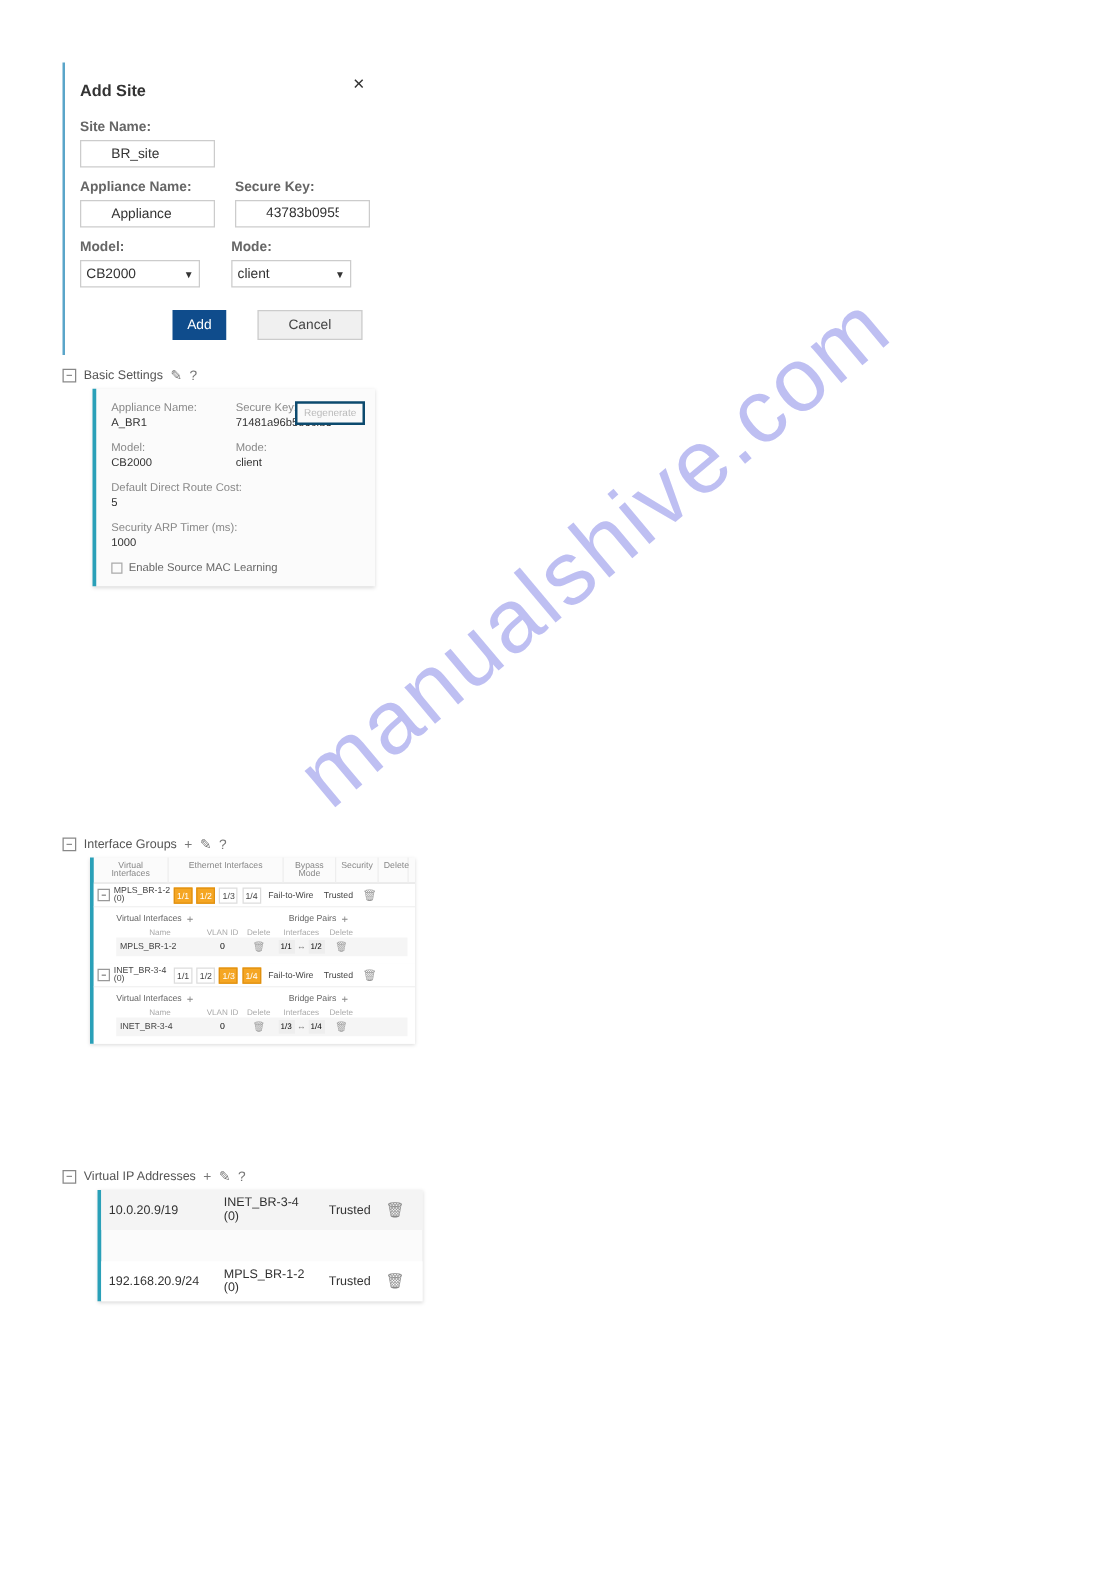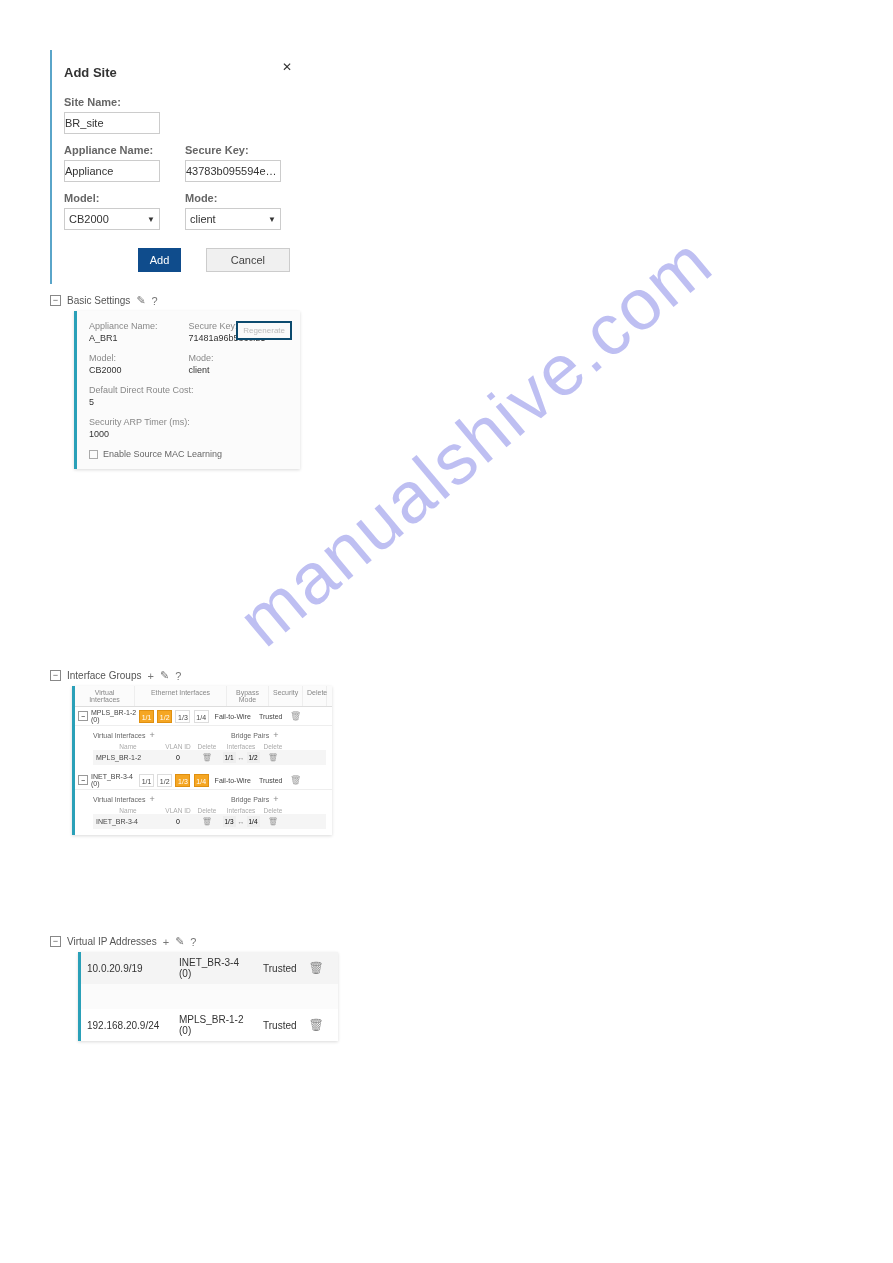--- a/index.html
+++ b/index.html
@@ -11,21 +11,21 @@
   .watermark { position: absolute; top: 400px; left: 180px; font-size: 72px; color: #8a8ce8; opacity: 0.55; transform: rotate(-40deg); pointer-events: none; z-index: 100; font-weight: 400; letter-spacing: 2px; }
   
   
   .dialog { width: 252px; border-left: 2px solid #5aa5c9; padding: 15px 12px 12px 12px; position: relative; background: #fff; margin-bottom: 0; }
   .dialog-close { position: absolute; top: 10px; right: 10px; font-size: 12px; color: #333; cursor: pointer; }
   .dialog-title { font-size: 13px; font-weight: 600; color: #333; margin-bottom: 16px; }
   .field-row { margin-bottom: 10px; }
   .field-row.two { display: flex; gap: 16px; }
   .field { flex: 1; }
   .field-label { font-size: 11px; color: #666; margin-bottom: 4px; display: block; font-weight: bold; }
-  .text-input { width: 96px; height: 22px; border: 1px solid #ccc; padding: 2px 0; font-size: 11px; color: #333; background: #fff; }
+  .text-input { width: 108px; height: 22px; border: 1px solid #ccc; padding: 2px 24px; font-size: 11px; color: #333; background: #fff; }
   .select-input { width: 96px; height: 22px; border: 1px solid #ccc; padding: 2px 4px; font-size: 11px; color: #333; background: #fff; display: flex; justify-content: space-between; align-items: center; }
   .select-caret { font-size: 8px; color: #333; }
   .dialog-actions { text-align: right; margin-top: 18px; }
   .btn-primary { background: #0f4c8c; color: #fff; border: none; padding: 6px 12px; font-size: 11px; cursor: pointer; }
   .btn-secondary { background: #f0f0f0; color: #444; border: 1px solid #ccc; padding: 5px 24px; font-size: 11px; cursor: pointer; margin-left: 20px; }
   
   
   .section-hdr { display: flex; align-items: center; gap: 6px; margin-top: 10px; font-size: 10px; color: #555; }
   .collapse-box { width: 11px; height: 11px; border: 1px solid #888; display: inline-flex; align-items: center; justify-content: center; font-size: 9px; line-height: 1; color: #555; cursor: pointer; }
   .hdr-icon { font-size: 11px; color: #777; cursor: pointer; }

